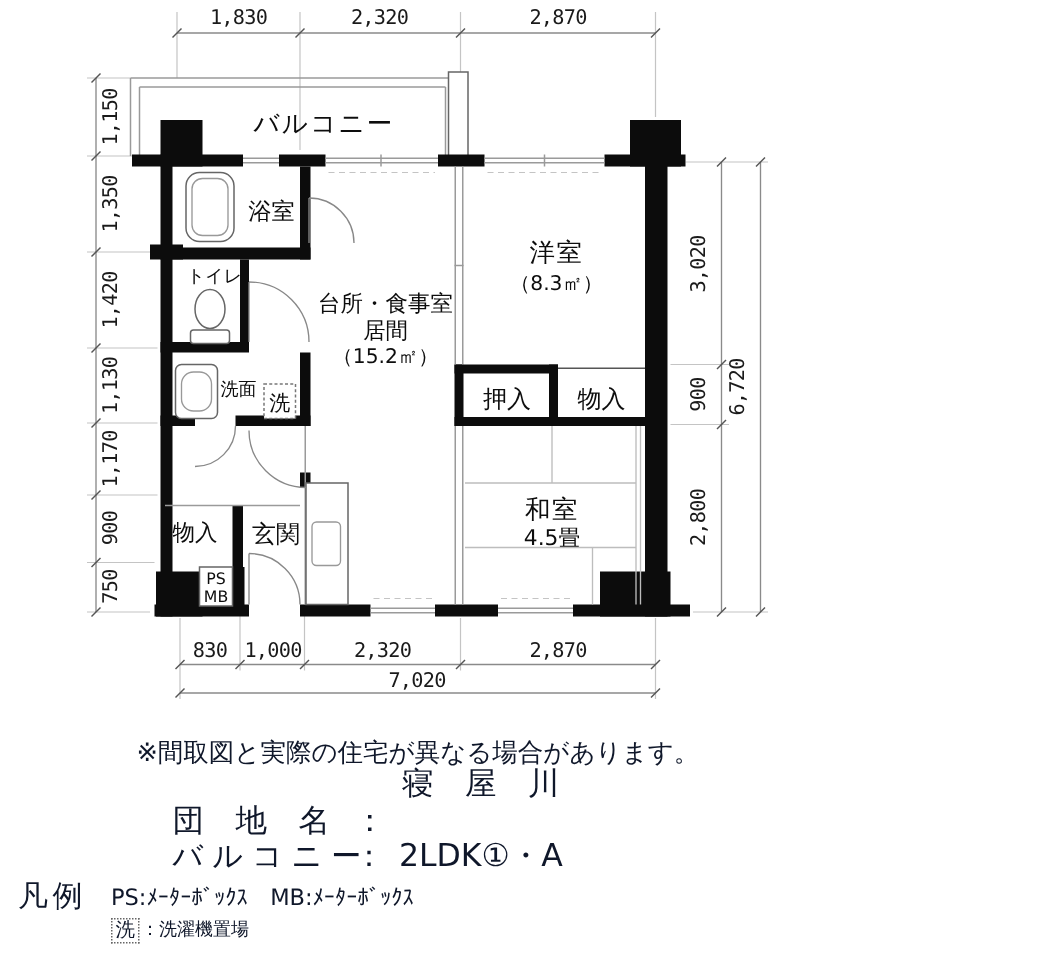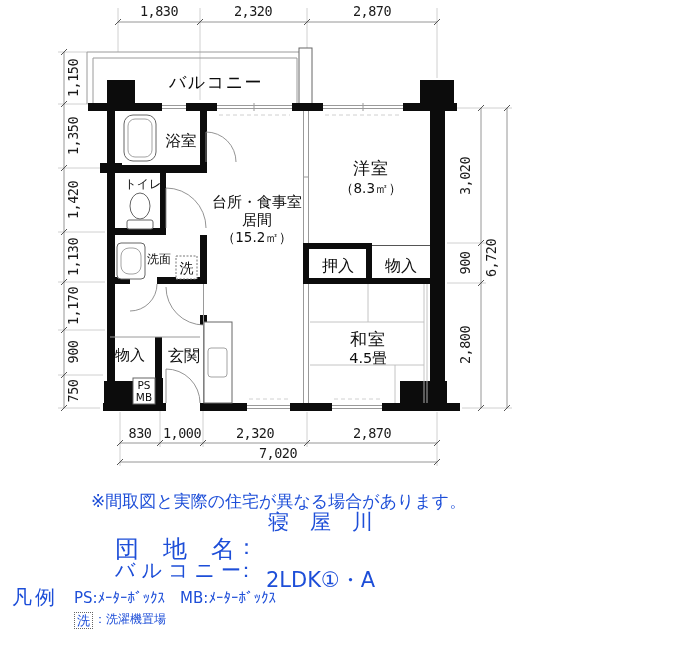--- a/index.html
+++ b/index.html
@@ -1,19 +1,19 @@
 <!DOCTYPE html>
 <html><head>
 <meta charset="utf-8">
 <style>
   html,body{margin:0;padding:0;background:#fff;}
   .page{position:relative;width:557px;height:650px;background:#fff;overflow:hidden;
         font-family:"DejaVu Sans",sans-serif;color:#111;}
   .page svg{position:absolute;left:0;top:0;}
-  .cap{position:absolute;white-space:nowrap;color:#1d4ed8;}
+  .cap{position:absolute;white-space:nowrap;color:#0f172a;}
   .dimtxt{font-family:"DejaVu Sans Mono",monospace;font-size:13.5px;fill:#1a1a1a;letter-spacing:-0.5px;}
   .roomtxt{fill:#0d0d0d;}
   .wall{fill:#0c0c0c;}
   .thin{stroke:#555;stroke-width:1;fill:none;}
   .lite{stroke:#9a9a9a;stroke-width:1;fill:none;}
   .xlite{stroke:#c4c4c4;stroke-width:0.8;fill:none;}
   .dim{stroke:#8a8a8a;stroke-width:0.9;fill:none;}
   .tick{stroke:#555;stroke-width:1;}
   .fix{stroke:#666;stroke-width:1;fill:#fff;}
   .fix2{stroke:#999;stroke-width:0.9;fill:none;}
@@ -243,29 +243,29 @@
     <text class="roomtxt" x="130" y="360" text-anchor="middle" font-size="15">物入</text>
     <text class="roomtxt" x="184" y="361" text-anchor="middle" font-size="16">玄関</text>
     <text class="roomtxt" x="144" y="389" text-anchor="middle" font-size="10.5">PS</text>
     <text class="roomtxt" x="144" y="401" text-anchor="middle" font-size="10.5">MB</text>
   </g>
 </svg>
 
 <div class="cap" style="left:91px;top:490px;font-size:17px;">※間取図と実際の住宅が異なる場合があります。</div>
 
 <div>
-  <span class="cap" style="left:115px;top:533px;font-size:24px;">団　地　名</span>
+  <span class="cap" style="left:115px;top:533px;font-size:21px;">団　地　名</span>
   <span class="cap" style="left:236px;top:533px;font-size:21px;">：</span>
   <span class="cap" style="left:268px;top:508px;font-size:21px;">寝　屋　川</span>
 </div>
 
 <div>
   <span class="cap" style="left:115px;top:557px;font-size:20px;letter-spacing:6px;">バルコニー</span>
   <span class="cap" style="left:236px;top:557px;font-size:20px;">：</span>
-  <span class="cap" style="left:266px;top:556px;font-size:21px;margin-top:10px;">2LDK①・A</span>
+  <span class="cap" style="left:266px;top:556px;font-size:21px;">2LDK①・A</span>
 </div>
 
 <div>
   <span class="cap" style="left:12px;top:584px;font-size:20px;letter-spacing:3px;">凡例</span>
   <span class="cap" style="left:74px;top:589px;font-size:15px;">PS:ﾒｰﾀｰﾎﾞｯｸｽ　MB:ﾒｰﾀｰﾎﾞｯｸｽ</span>
 </div>
 
 <div>
   <span class="cap box-sym" style="left:74px;top:612px;">洗</span>
   <span class="cap" style="left:94px;top:611px;font-size:12px;">：洗濯機置場</span>

